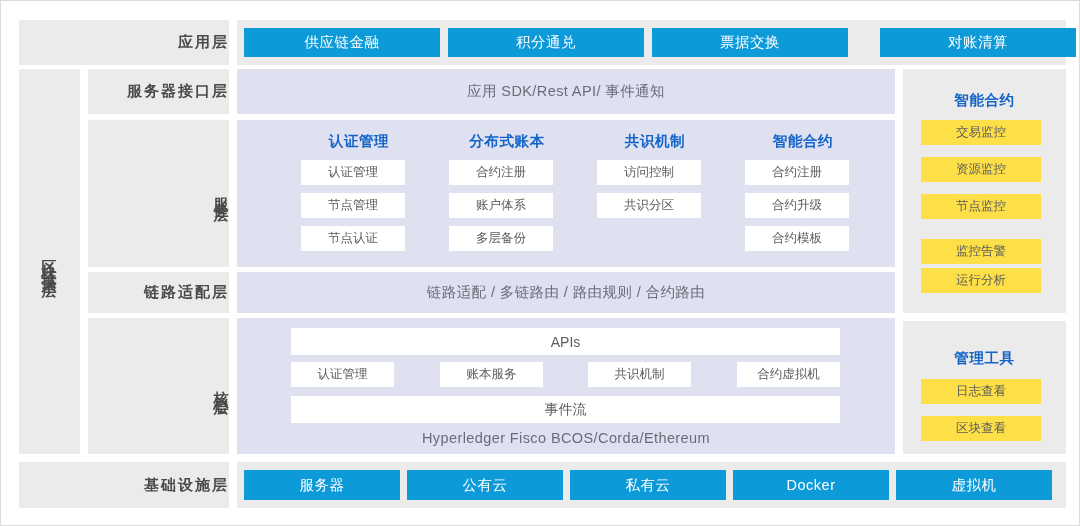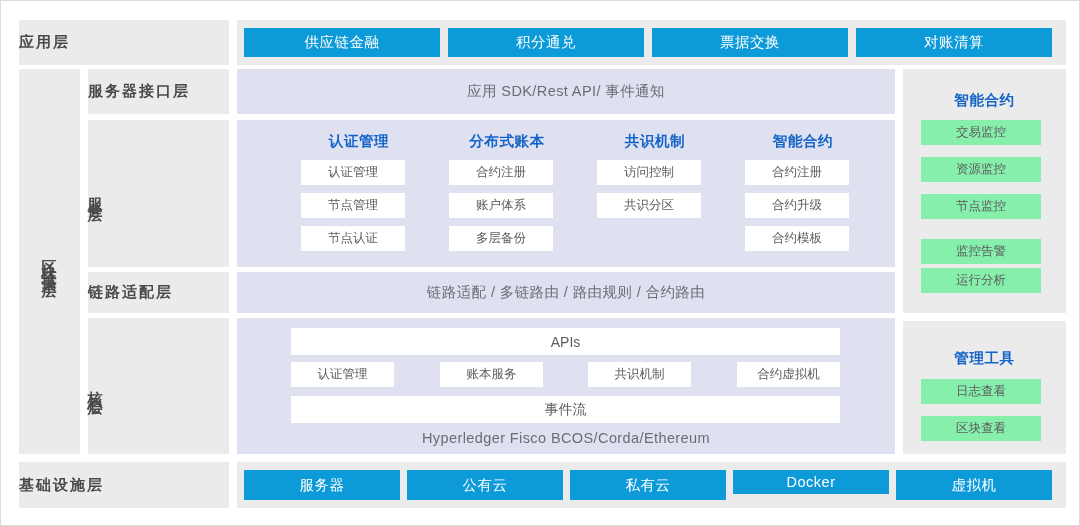--- a/index.html
+++ b/index.html
@@ -20,21 +20,21 @@
     background: #ffffff;
     border: 1px solid #dcdcdc;
     overflow: hidden;
   }
 
   
   .grey-block {
     background: #ebebeb;
     display: flex;
     align-items: center;
-    justify-content: flex-start;
+    justify-content: flex-end;
     box-sizing: border-box;
   }
   .lav-block {
     background: #dfe1f1;
     box-sizing: border-box;
   }
   .blue-btn {
     background: #0d9ad8;
     color: #ffffff;
     display: flex;
@@ -114,21 +114,21 @@
     display: flex;
     align-items: center;
     justify-content: center;
   }
 
   .panel-chip {
     position: absolute;
     left: 18px;
     width: 120px;
     height: 25px;
-    background: #86efac;
+    background: #fde047;
     color: #5c5c5c;
     font-size: 12.5px;
     display: flex;
     align-items: center;
     justify-content: center;
   }
 
   .wide-bar {
     position: absolute;
     background: #ffffff;
@@ -146,21 +146,21 @@
 
   <div class="abs grey-block" style="left:18px; top:19px; width:210px; height:45px;">
     <span class="layer-label">应用层</span>
   </div>
 
   <div class="abs grey-block" style="left:236px; top:19px; width:829px; height:45px; padding:0;">
     <div style="position:relative; width:100%; height:100%;">
       <div class="blue-btn abs" style="left:7px; top:8px; width:196px; height:29px;">供应链金融</div>
       <div class="blue-btn abs" style="left:211px; top:8px; width:196px; height:29px;">积分通兑</div>
       <div class="blue-btn abs" style="left:415px; top:8px; width:196px; height:29px;">票据交换</div>
-      <div class="blue-btn abs" style="left:619px; top:8px; width:196px; height:29px;">对账清算</div>
+      <div class="blue-btn abs" style="left:643px; top:8px; width:196px; height:29px;">对账清算</div>
     </div>
   </div>
 
   <div class="abs grey-block spine-wrap" style="left:18px; top:68px; width:61px; height:385px;">
     <span id="spine-label">区块链技术层</span>
   </div>
 
   <div class="abs grey-block" style="left:87px; top:68px; width:141px; height:45px;">
     <span class="layer-label">服务器接口层</span>
   </div>
@@ -253,18 +253,18 @@
 
   <div class="abs grey-block" style="left:18px; top:461px; width:210px; height:46px;">
     <span class="layer-label">基础设施层</span>
   </div>
 
   <div class="abs grey-block" style="left:236px; top:461px; width:829px; height:46px;">
     <div style="position:relative; width:100%; height:100%;">
       <div class="blue-btn abs" style="left:7px; top:8px; width:156px; height:30px;">服务器</div>
       <div class="blue-btn abs" style="left:170px; top:8px; width:156px; height:30px;">公有云</div>
       <div class="blue-btn abs" style="left:333px; top:8px; width:156px; height:30px;">私有云</div>
-      <div class="blue-btn abs" style="left:496px; top:8px; width:156px; height:24px;">Docker</div>
+      <div class="blue-btn abs" style="left:496px; top:8px; width:156px; height:30px;">Docker</div>
       <div class="blue-btn abs" style="left:659px; top:8px; width:156px; height:30px;">虚拟机</div>
     </div>
   </div>
 
 </div>
 
 </body></html>

